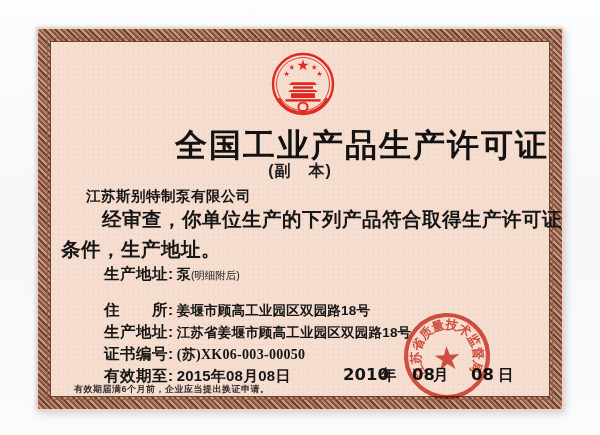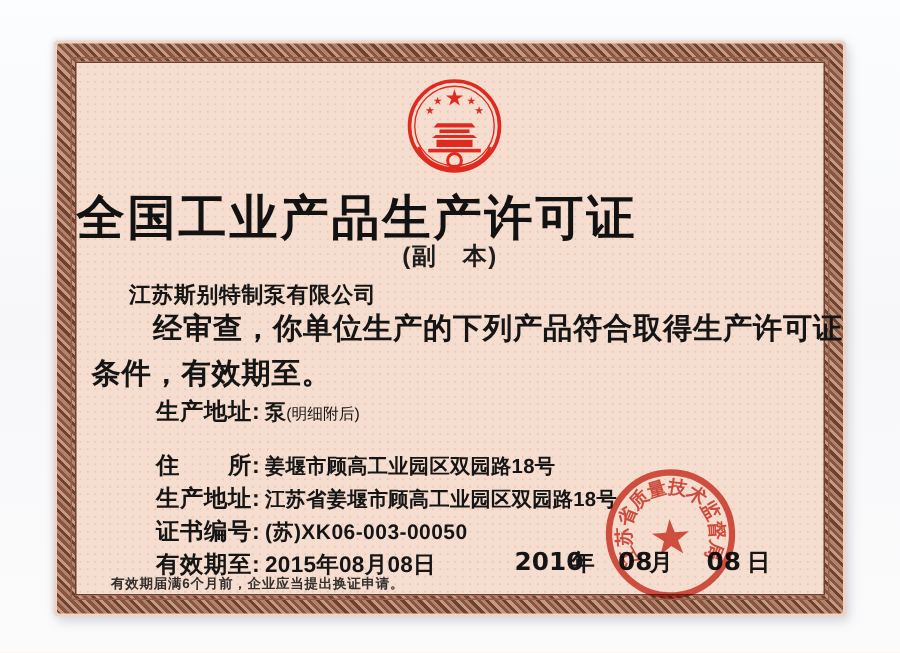--- a/index.html
+++ b/index.html
@@ -34,21 +34,21 @@
     border:1px solid #6f4130;
     outline:1px solid #93604a; outline-offset:2px;
   }
 
   
   .emblem { position:absolute; left:217px; top:10px; width:70px; height:68px; }
 
   
   .title {
     position:absolute; left:0; top:82px; width:100%;
-    text-align:left; font-size:32px; font-weight:bold;
+    text-align:right; font-size:32px; font-weight:bold;
     letter-spacing:2px; color:#121212; white-space:nowrap;
   }
   .subtitle {
     position:absolute; left:0; top:119px; width:100%;
     text-align:center; font-size:16px; font-weight:bold;
     letter-spacing:1px; color:#1c1c1c;
   }
 
   .company {
     position:absolute; left:35px; top:145px;
@@ -63,21 +63,21 @@
   .row { position:absolute; left:53px; white-space:nowrap; }
   .row .lbl { font-size:15.5px; font-weight:bold; letter-spacing:0.5px; }
   .row .val { font-size:13.5px; font-weight:bold; margin-left:3px; letter-spacing:0.2px; }
   .row-product   { top:222px; }
   .row-address   { top:258px; }
   .row-prod-addr { top:280px; }
   .row-cert-no   { top:302px; }
   .row-valid     { top:324px; }
   .row-product .val  { font-size:14px; }
   .row-product .note { font-size:10.5px; font-weight:normal; }
-  .row-cert-no .val  { font-size:14px; letter-spacing:0.3px; }
+  .row-cert-no .val  { font-size:14px; letter-spacing:0.3px;font-family:Liberation Serif, serif; }
   .row-valid  .val   { font-size:15px; }
 
   .footnote {
     position:absolute; left:23px; top:341px;
     font-size:9px; font-weight:bold; color:#33302e; letter-spacing:0.5px;
   }
 
   
   .date-line { position:absolute; top:323px; left:0; width:100%; height:22px; }
   .date-line span { position:absolute; font-weight:bold; }
@@ -125,21 +125,21 @@
           <path d="M28,59.5 Q35,61 42,59.5" fill="none" stroke-width="1.6"></path>
         </g>
       </svg>
 
       <div class="title">全国工业产品生产许可证</div>
       <div class="subtitle">(副　本)</div>
 
       <div class="company">江苏斯别特制泵有限公司</div>
       <div class="para">
         <div class="l1">经审查，你单位生产的下列产品符合取得生产许可证</div>
-        <div class="l2">条件，有效期至。</div>
+        <div class="l2">条件，生产地址。</div>
       </div>
 
       <div class="row row-product">
         <span class="lbl">生产地址:</span><span class="val">泵</span><span class="note">(明细附后)</span>
       </div>
       <div class="row row-address">
         <span class="lbl">住　　所:</span><span class="val">姜堰市顾高工业园区双园路18号</span>
       </div>
       <div class="row row-prod-addr">
         <span class="lbl">生产地址:</span><span class="val">江苏省姜堰市顾高工业园区双园路18号</span>

